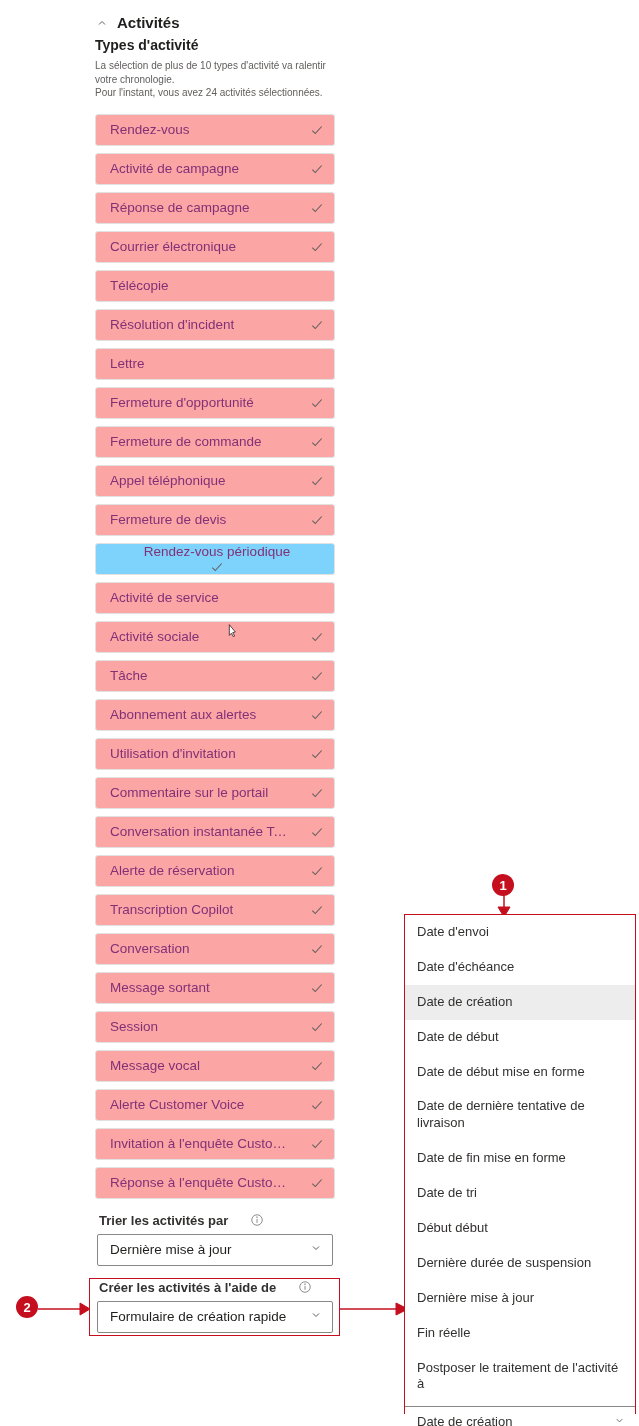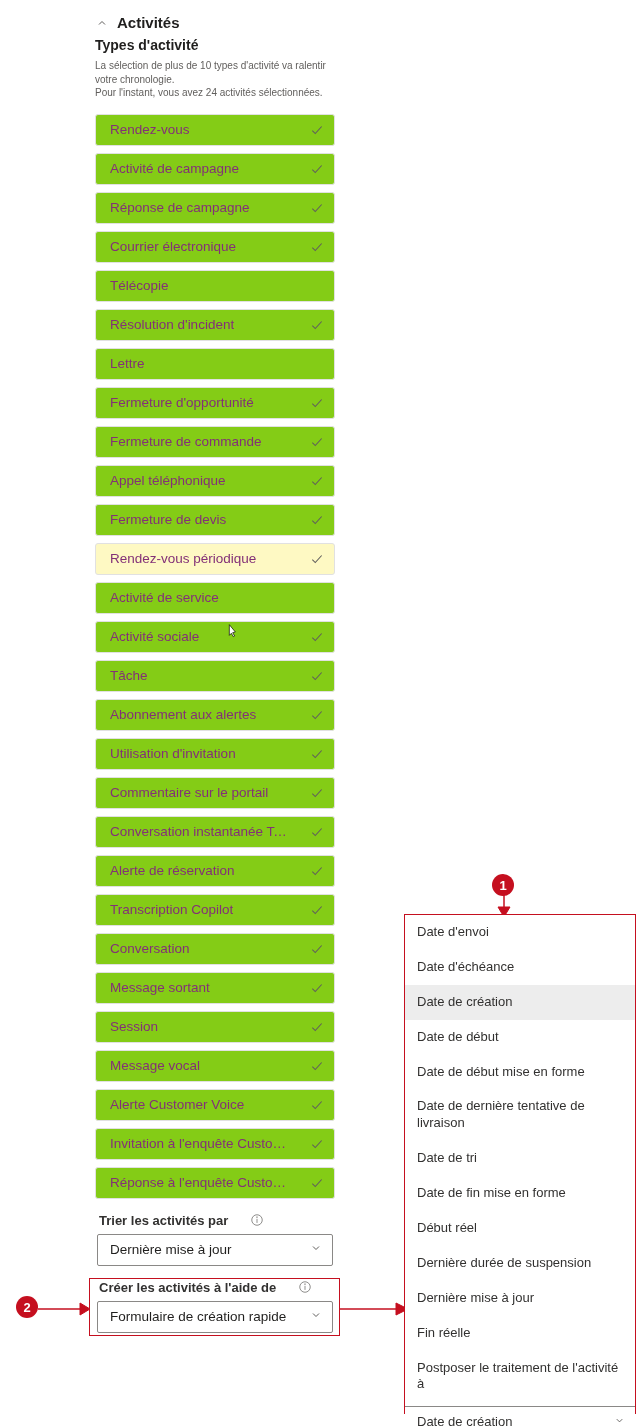--- a/index.html
+++ b/index.html
@@ -55,24 +55,25 @@
   }
   .activity-item {
     display: flex;
     align-items: center;
     justify-content: space-between;
     border: 1px solid #e1e1e1;
     border-radius: 3px;
     height: 32px;
     padding: 0 10px 0 14px;
     cursor: pointer;
-    background: #84cc16;
+    background: #fca5a5;
   }
   .activity-item.hovered {
-    background: #fef9c3;
+    background: #7dd3fc;
+    flex-direction: column;
   }
   .activity-label {
     font-size: 13.5px;
     color: #833177;
     white-space: nowrap;
     overflow: hidden;
     text-overflow: ellipsis;
     max-width: 180px;
   }
   .check {
@@ -489,23 +490,23 @@
     </svg>
 </div>
 
 <div class="dropdown" id="dropdown">
     <div class="dropdown-item">Date d'envoi</div>
     <div class="dropdown-item">Date d'échéance</div>
     <div class="dropdown-item selected">Date de création</div>
     <div class="dropdown-item">Date de début</div>
     <div class="dropdown-item">Date de début mise en forme</div>
     <div class="dropdown-item">Date de dernière tentative de livraison</div>
+    <div class="dropdown-item">Date de fin mise en forme</div>
     <div class="dropdown-item">Date de tri</div>
-    <div class="dropdown-item">Date de fin mise en forme</div>
-    <div class="dropdown-item">Début réel</div>
+    <div class="dropdown-item">Début début</div>
     <div class="dropdown-item">Dernière durée de suspension</div>
     <div class="dropdown-item">Dernière mise à jour</div>
     <div class="dropdown-item">Fin réelle</div>
     <div class="dropdown-item">Postposer le traitement de l'activité à</div>
     <div class="result-select">
       <span>Date de création</span>
       <span class="caret"><svg viewBox="0 0 24 24" fill="none" stroke-width="2">
           <polyline points="6 9 12 15 18 9"></polyline>
         </svg></span>
     </div>

